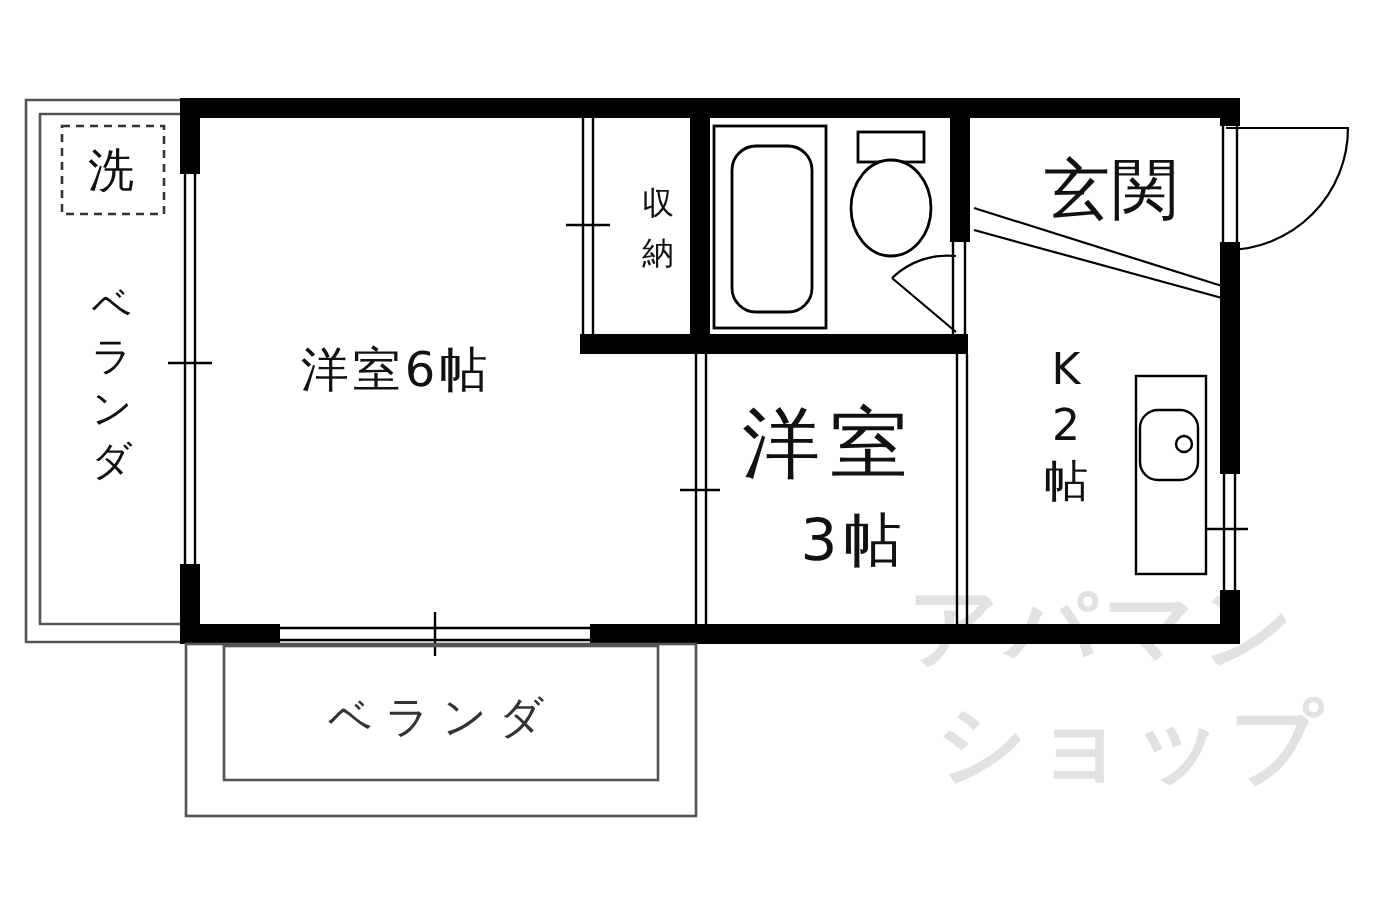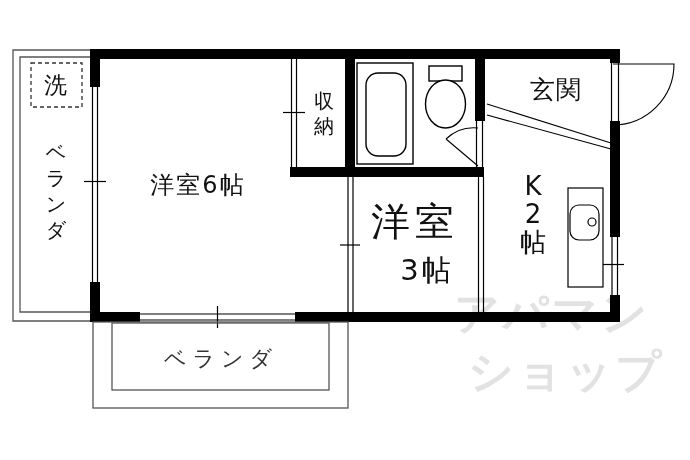--- a/index.html
+++ b/index.html
@@ -7,23 +7,23 @@
     position:relative;width:690px;height:460px;background:#fff;overflow:hidden;
     font-family:"DejaVu Sans","Liberation Sans",sans-serif;color:#111;
   }
   #plan-svg{position:absolute;left:0;top:0;z-index:2;}
   .lbl{position:absolute;z-index:3;color:#111;white-space:nowrap;}
   .lbl.center{text-align:center;}
   .vtext{white-space:normal;word-break:break-all;text-align:center;}
   #room6-label{left:110px;top:169px;width:176px;font-size:24px;letter-spacing:2px;}
   #room3-label-1{left:355px;top:195px;width:120px;font-size:39px;letter-spacing:5px;}
   #room3-label-2{left:355px;top:251px;width:144px;font-size:29px;letter-spacing:3px;}
-  #kitchen-label{left:519px;top:172px;width:28px;font-size:26px;line-height:28px;}
-  #genkan-label{left:516px;top:73px;width:80px;font-size:25px;letter-spacing:1px;}
-  #closet-label{left:311px;top:89px;width:26px;font-size:20px;line-height:25px;}
+  #kitchen-label{left:519px;top:172px;width:28px;font-size:22px;line-height:28px;}
+  #genkan-label{left:516px;top:73px;width:80px;font-size:33px;letter-spacing:1px;}
+  #closet-label{left:311px;top:89px;width:26px;font-size:16px;line-height:25px;text-align:right;}
   #washer-label{left:44px;top:70px;font-size:23px;}
   #veranda-left-label{left:45px;top:139px;width:22px;font-size:20px;line-height:26px;}
   #veranda-bottom-label{left:130px;top:344px;width:182px;font-size:22px;letter-spacing:6px;color:#333;}
   .wm{position:absolute;z-index:1;font-weight:700;font-size:45px;letter-spacing:3px;color:#e2e2e2;white-space:nowrap;}
   #wm-line1{left:454px;top:284px;}
   #wm-line2{left:468px;top:342px;text-align:center;}
 </style>
 </head>
 <body>
 

